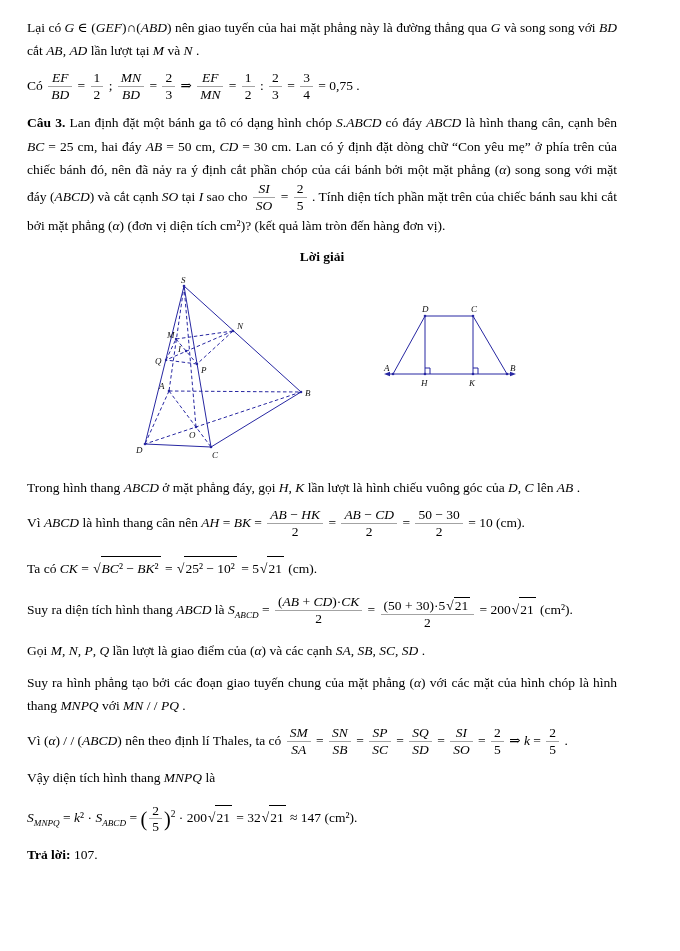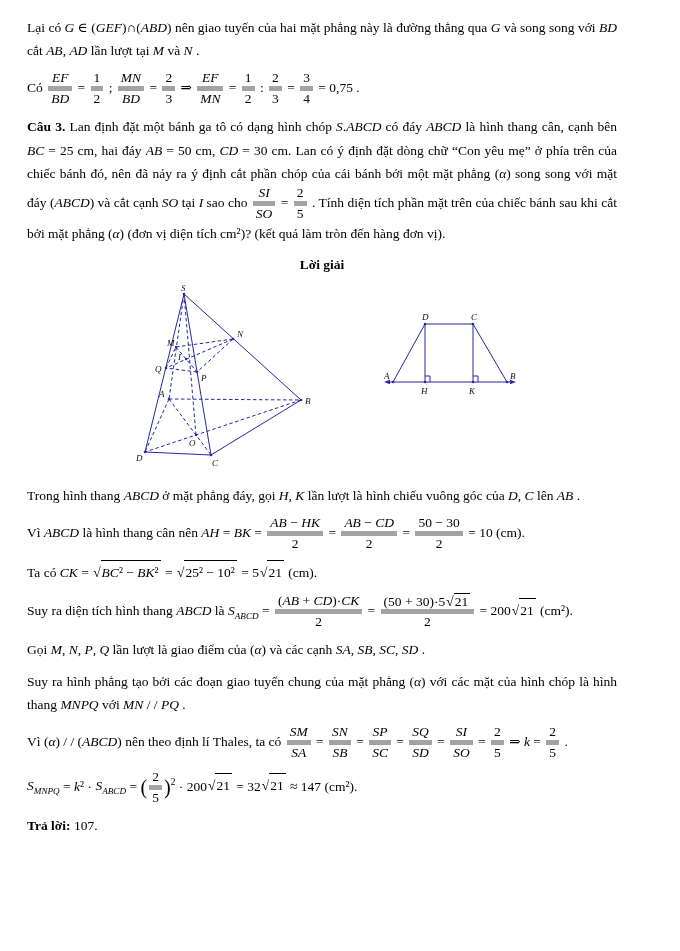--- a/index.html
+++ b/index.html
@@ -13,25 +13,25 @@
     font-size: 13.5px;
     color: #000;
   }
   .para { margin: 0 0 8px 0; text-align: justify; line-height: 1.72; }
   .para.center { text-align: center; }
   .tb { font-weight: bold; }
   .math { font-family: "Liberation Serif", "DejaVu Serif", serif; white-space: normal; }
   .mi { font-style: italic; }
   .mup { font-style: normal; }
   .frac { display: inline-block; vertical-align: middle; text-align: center; line-height: 1.18; margin: 0 2px; }
-  .frac .num { display: block; border-bottom: 5px solid #a3a3a3; padding: 0 3px; }
+  .frac .num { display: block; border-bottom: 1px solid #a3a3a3; padding: 0 3px; }
   .frac .den { display: block; padding: 0 3px; }
   .sqrt { display: inline-block; white-space: nowrap; margin: 0 1px; }
   .sqrt .rad { display: inline-block; }
-  .sqrt .radicand { display: inline-block; border-top: 1px solid #000; padding: 0 2px 0 1px; }
+  .sqrt .radicand { display: inline-block; border-top: 1px solid #000; padding: 0 2px 0 1px; margin-top: 8px; }
   sub.msub { font-style: italic; font-size: 0.68em; }
   sup.msup { font-size: 0.7em; }
   .bigparen { display: inline-block; font-size: 1.5em; vertical-align: middle; line-height: 1; }
   .figures { display: flex; justify-content: center; align-items: flex-start; gap: 58px; margin: 2px 0 10px 0; }
   .fig-trap { margin-top: 26px; }
   svg text {
     font-family: "Liberation Serif", "DejaVu Serif", serif;
     font-style: italic;
     font-size: 9px;
     fill: #111;
@@ -137,17 +137,18 @@
   </div>
 
   <div id="part2">
       <div class="para"><span class="tx">Trong hình thang </span><span class="math"><span class="mi">ABCD</span></span><span class="tx"> ở mặt phẳng đáy, gọi </span><span class="math"><span class="mi">H</span><span class="mup">, </span><span class="mi">K</span></span><span class="tx"> lần lượt là hình chiếu vuông góc của </span><span class="math"><span class="mi">D</span><span class="mup">, </span><span class="mi">C</span></span><span class="tx"> lên </span><span class="math"><span class="mi">AB</span></span><span class="tx"> .</span></div>
       <div class="para"><span class="tx">Vì </span><span class="math"><span class="mi">ABCD</span></span><span class="tx"> là hình thang cân nên </span><span class="math"><span class="mi">AH</span><span class="mup"> = </span><span class="mi">BK</span><span class="mup"> = </span></span><span class="frac math"><span class="num"><span class="mi">AB</span><span class="mup"> − </span><span class="mi">HK</span></span><span class="den"><span class="mup">2</span></span></span><span class="math"><span class="mup"> = </span></span><span class="frac math"><span class="num"><span class="mi">AB</span><span class="mup"> − </span><span class="mi">CD</span></span><span class="den"><span class="mup">2</span></span></span><span class="math"><span class="mup"> = </span></span><span class="frac math"><span class="num"><span class="mup">50 − 30</span></span><span class="den"><span class="mup">2</span></span></span><span class="math"><span class="mup"> = 10</span></span><span class="tx"> (cm).</span></div>
       <div class="para"><span class="tx">Ta có </span><span class="math"><span class="mi">CK</span><span class="mup"> = </span></span><span class="sqrt math"><span class="rad">√</span><span class="radicand"><span class="mi">BC</span><span class="mup">² − </span><span class="mi">BK</span><span class="mup">²</span></span></span><span class="math"><span class="mup"> = </span></span><span class="sqrt math"><span class="rad">√</span><span class="radicand"><span class="mup">25² − 10²</span></span></span><span class="math"><span class="mup"> = 5</span></span><span class="sqrt math"><span class="rad">√</span><span class="radicand"><span class="mup">21</span></span></span><span class="tx"> (cm).</span></div>
       <div class="para"><span class="tx">Suy ra diện tích hình thang </span><span class="math"><span class="mi">ABCD</span></span><span class="tx"> là </span><span class="math"><span class="mi">S</span><sub class="msub">ABCD</sub></span><span class="math"><span class="mup"> = </span></span><span class="frac math"><span class="num"><span class="mup">(</span><span class="mi">AB</span><span class="mup"> + </span><span class="mi">CD</span><span class="mup">)·</span><span class="mi">CK</span></span><span class="den"><span class="mup">2</span></span></span><span class="math"><span class="mup"> = </span></span><span class="frac math"><span class="num"><span class="math"><span class="mup">(50 + 30)·5</span></span><span class="sqrt math"><span class="rad">√</span><span class="radicand"><span class="mup">21</span></span></span></span><span class="den"><span class="mup">2</span></span></span><span class="math"><span class="mup"> = 200</span></span><span class="sqrt math"><span class="rad">√</span><span class="radicand"><span class="mup">21</span></span></span><span class="tx"> (cm²).</span></div>
       <div class="para"><span class="tx">Gọi </span><span class="math"><span class="mi">M</span><span class="mup">, </span><span class="mi">N</span><span class="mup">, </span><span class="mi">P</span><span class="mup">, </span><span class="mi">Q</span></span><span class="tx"> lần lượt là giao điểm của </span><span class="math"><span class="mup">(</span><span class="mi">α</span><span class="mup">)</span></span><span class="tx"> và các cạnh </span><span class="math"><span class="mi">SA</span><span class="mup">, </span><span class="mi">SB</span><span class="mup">, </span><span class="mi">SC</span><span class="mup">, </span><span class="mi">SD</span></span><span class="tx"> .</span></div>
       <div class="para"><span class="tx">Suy ra hình phẳng tạo bởi các đoạn giao tuyến chung của mặt phẳng </span><span class="math"><span class="mup">(</span><span class="mi">α</span><span class="mup">)</span></span><span class="tx"> với các mặt của hình chóp là hình thang </span><span class="math"><span class="mi">MNPQ</span></span><span class="tx"> với </span><span class="math"><span class="mi">MN</span><span class="mup"> / / </span><span class="mi">PQ</span></span><span class="tx"> .</span></div>
       <div class="para"><span class="tx">Vì </span><span class="math"><span class="mup">(</span><span class="mi">α</span><span class="mup">) / / (</span><span class="mi">ABCD</span><span class="mup">)</span></span><span class="tx"> nên theo định lí Thales, ta có </span><span class="frac math"><span class="num"><span class="mi">SM</span></span><span class="den"><span class="mi">SA</span></span></span><span class="math"><span class="mup"> = </span></span><span class="frac math"><span class="num"><span class="mi">SN</span></span><span class="den"><span class="mi">SB</span></span></span><span class="math"><span class="mup"> = </span></span><span class="frac math"><span class="num"><span class="mi">SP</span></span><span class="den"><span class="mi">SC</span></span></span><span class="math"><span class="mup"> = </span></span><span class="frac math"><span class="num"><span class="mi">SQ</span></span><span class="den"><span class="mi">SD</span></span></span><span class="math"><span class="mup"> = </span></span><span class="frac math"><span class="num"><span class="mi">SI</span></span><span class="den"><span class="mi">SO</span></span></span><span class="math"><span class="mup"> = </span></span><span class="frac math"><span class="num"><span class="mup">2</span></span><span class="den"><span class="mup">5</span></span></span><span class="math"><span class="mup"> ⇒ </span><span class="mi">k</span><span class="mup"> = </span></span><span class="frac math"><span class="num"><span class="mup">2</span></span><span class="den"><span class="mup">5</span></span></span><span class="tx"> .</span></div>
+      <div class="para"><span class="tx">Vậy diện tích hình thang </span><span class="math"><span class="mi">MNPQ</span></span><span class="tx"> là</span></div>
       <div class="para"><span class="math"><span class="mi">S</span><sub class="msub">MNPQ</sub></span><span class="math"><span class="mup"> = </span><span class="mi">k</span><span class="mup">² · </span></span><span class="math"><span class="mi">S</span><sub class="msub">ABCD</sub></span><span class="math"><span class="mup"> = </span></span><span class="bigparen math">(</span><span class="frac math"><span class="num"><span class="mup">2</span></span><span class="den"><span class="mup">5</span></span></span><span class="bigparen math">)</span><sup class="msup math">2</sup><span class="math"><span class="mup"> · 200</span></span><span class="sqrt math"><span class="rad">√</span><span class="radicand"><span class="mup">21</span></span></span><span class="math"><span class="mup"> = 32</span></span><span class="sqrt math"><span class="rad">√</span><span class="radicand"><span class="mup">21</span></span></span><span class="math"><span class="mup"> ≈ 147</span></span><span class="tx"> (cm²).</span></div>
       <div class="para"><span class="tb">Trả lời:</span><span class="tx"> 107.</span></div>
     </div>
 
 </div>
 
 </body></html>

